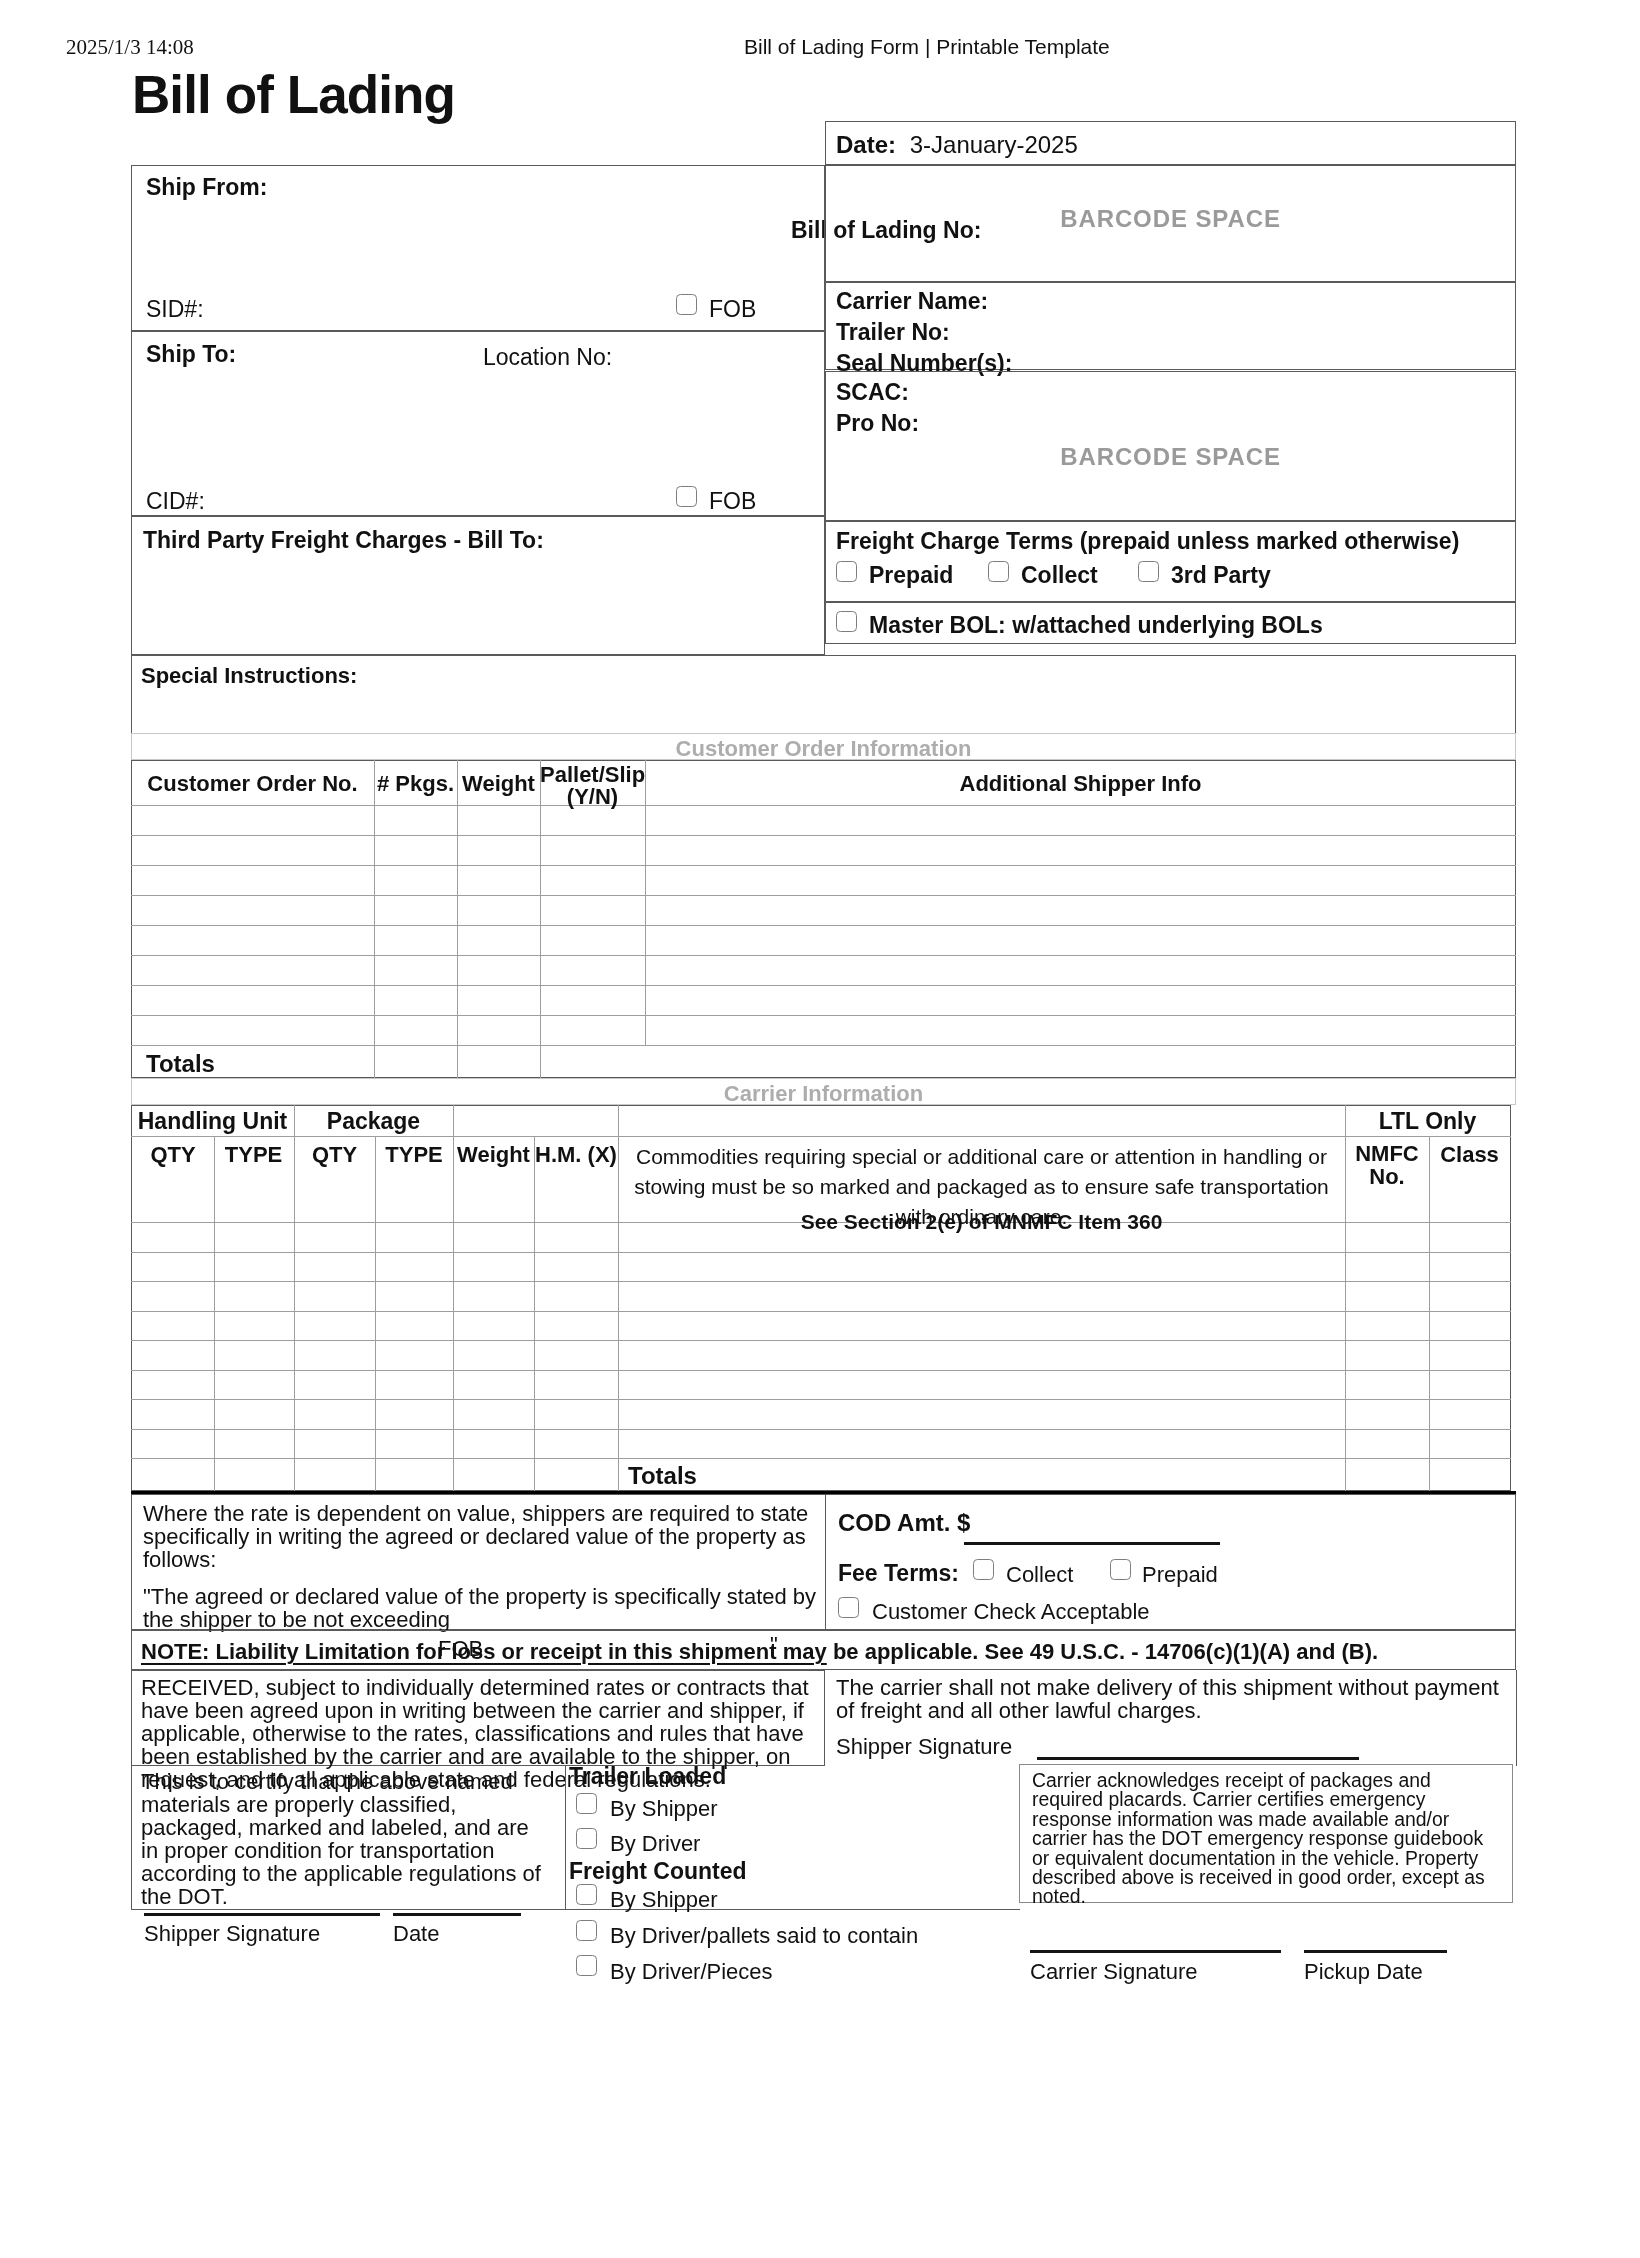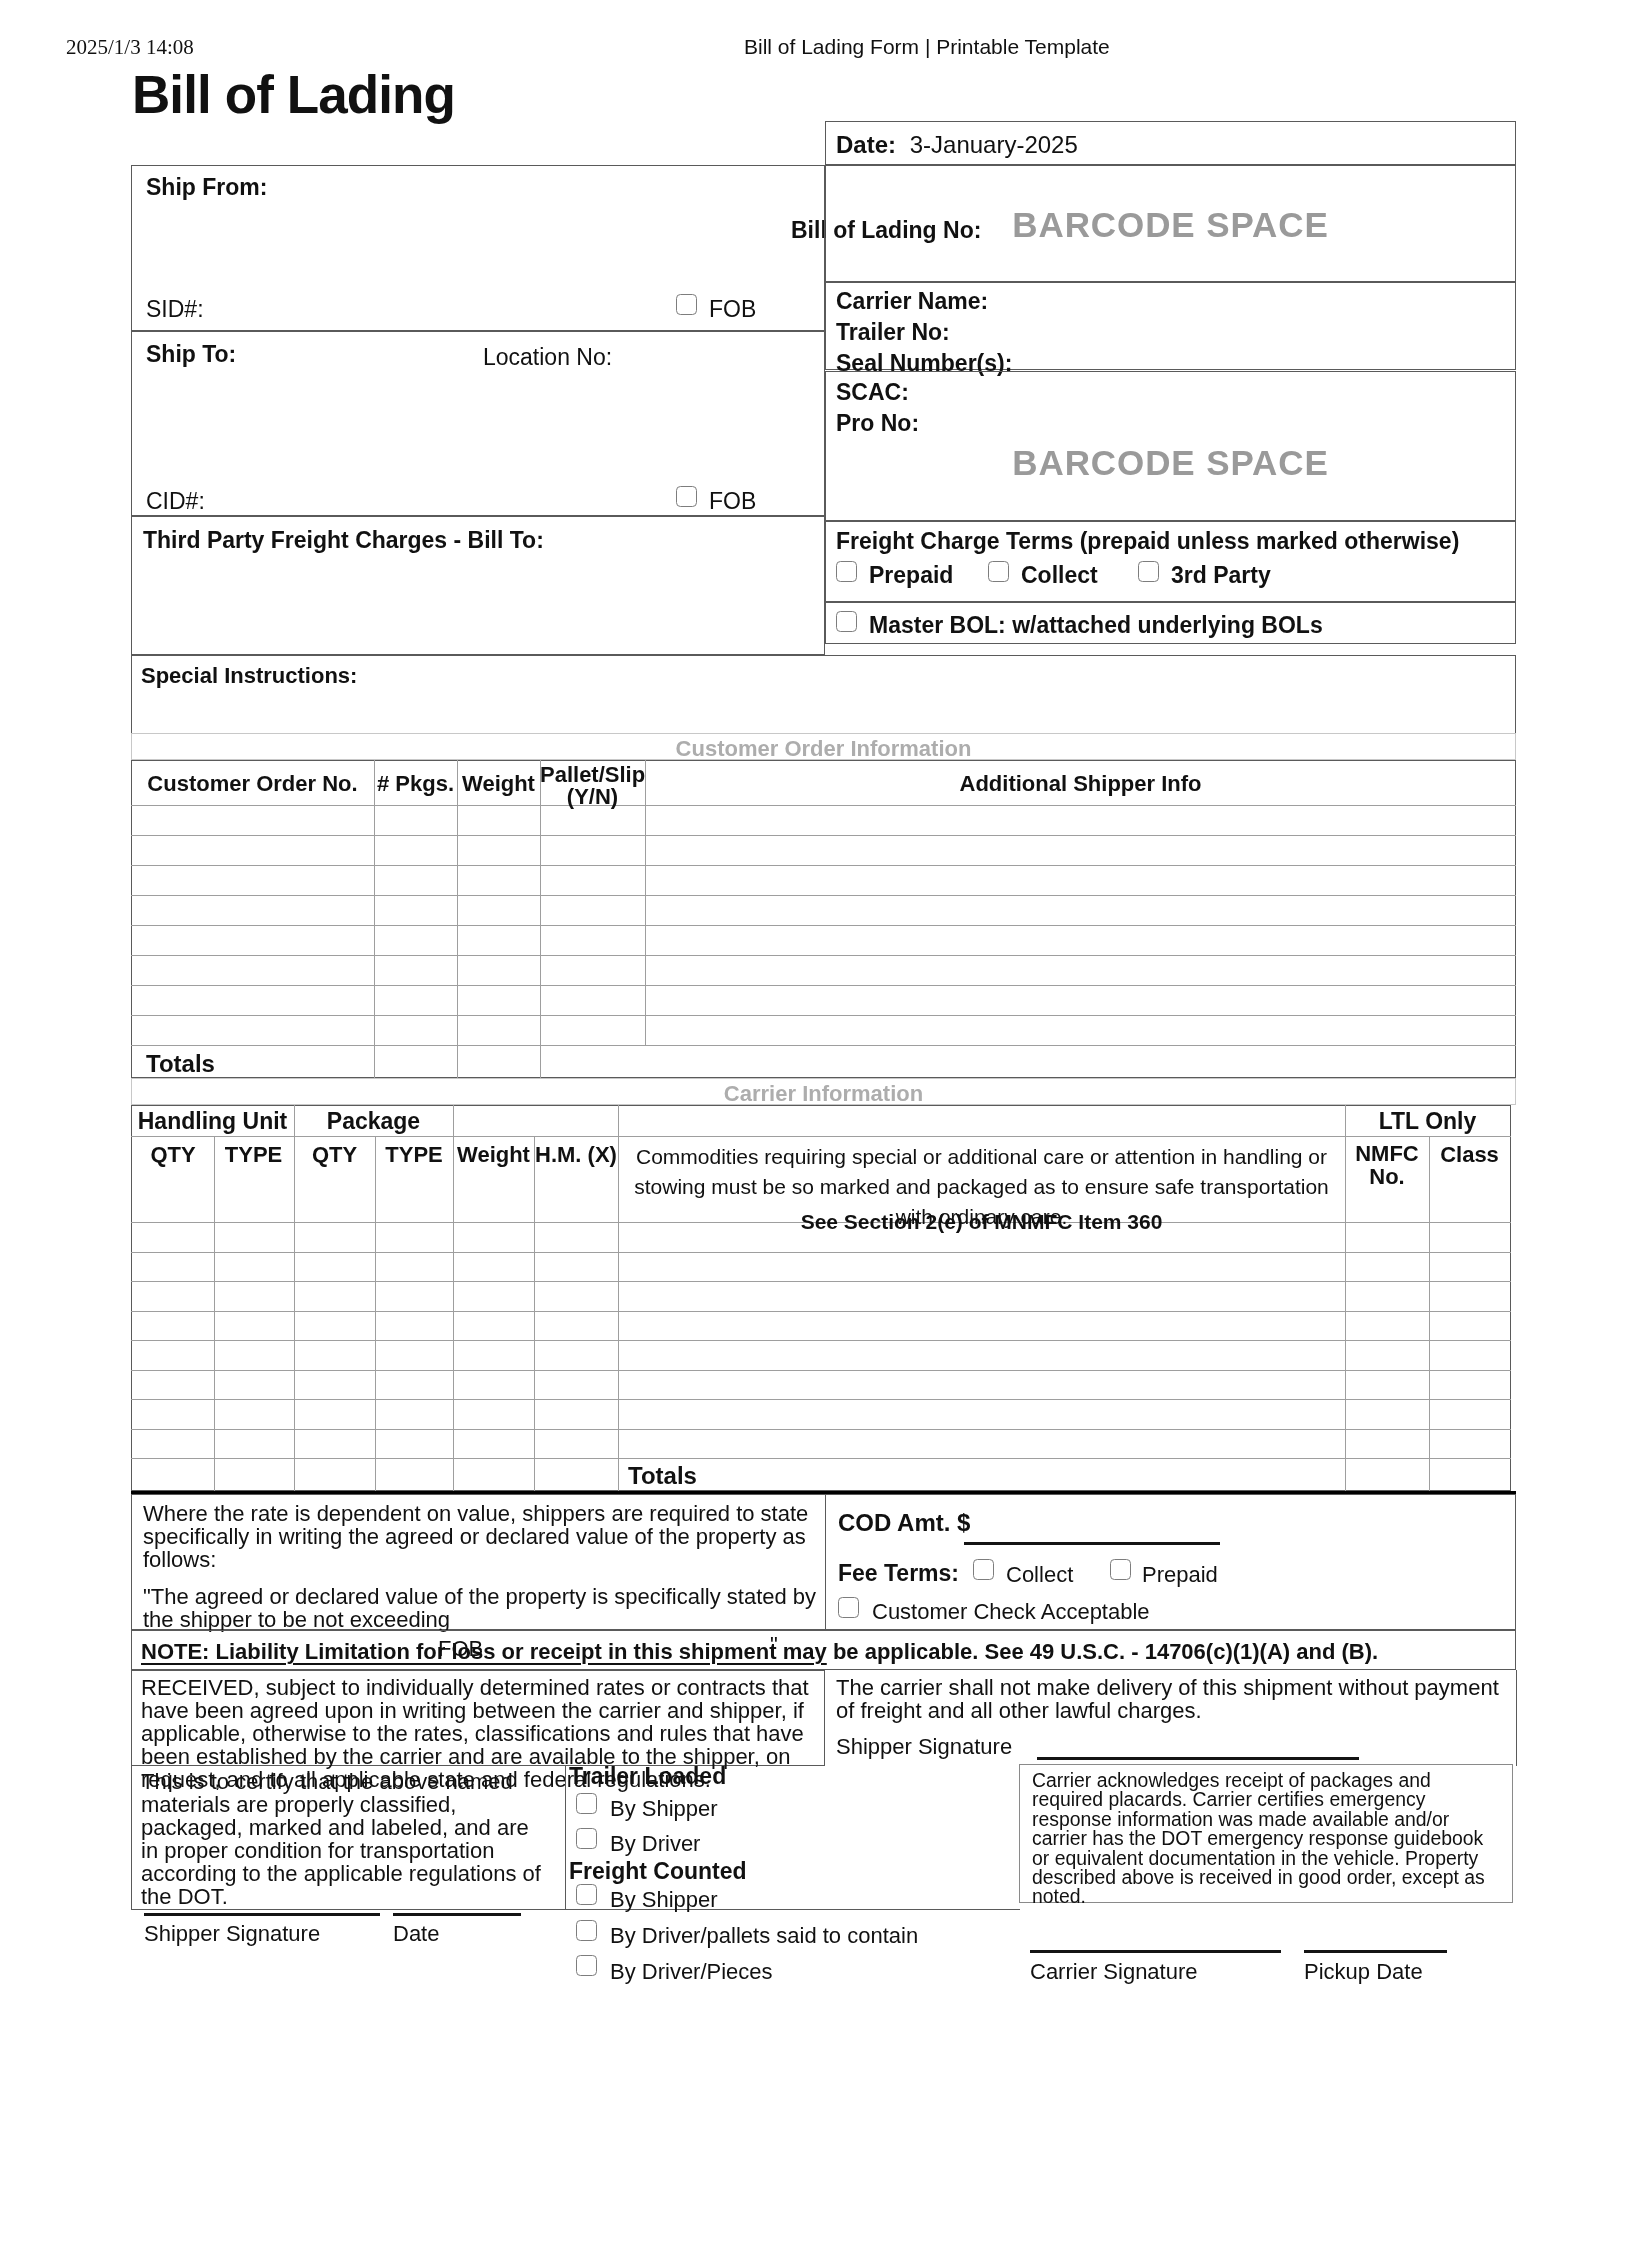--- a/index.html
+++ b/index.html
@@ -7,21 +7,21 @@
         font-family:"Liberation Sans", sans-serif;color:#111;overflow:hidden;}
   .abs{position:absolute;}
   .box{position:absolute;border:0.9px solid #5a5a5a;box-sizing:border-box;background:transparent;}
   .box.light{border-color:#c8c8c8;}
   .hline,.vline,.grid{position:absolute;background:#9e9e9e;}
   .thick{position:absolute;background:#000;}
   .sigline{position:absolute;background:#141414;height:2.6px;}
   .b{font-weight:700;}
   .t24{font-size:21px;} .t25{font-size:22px;} .t26{font-size:23px;} .t27{font-size:24px;}
   .center{text-align:center;}
-  .barcode{font-size:35px;font-weight:700;color:#9a9a9a;letter-spacing:0.9px;text-align:center;}
+  .barcode{font-size:24px;font-weight:700;color:#9a9a9a;letter-spacing:0.9px;text-align:center;}
   .cb{position:absolute;width:21px;height:21px;border:1.8px solid #7d7d7d;border-radius:4.4px;
       background:#fff;box-sizing:border-box;}
   .wrap{line-height:23px;}
   .title{font-size:53px;font-weight:700;letter-spacing:-0.9px;}
   .bandtitle{font-size:22px;font-weight:700;color:#adadad;text-align:center;}
   .ul{text-decoration:underline;text-decoration-thickness:1.8px;text-underline-offset:3.5px;}
 </style>
 </head>
 <body>
 

